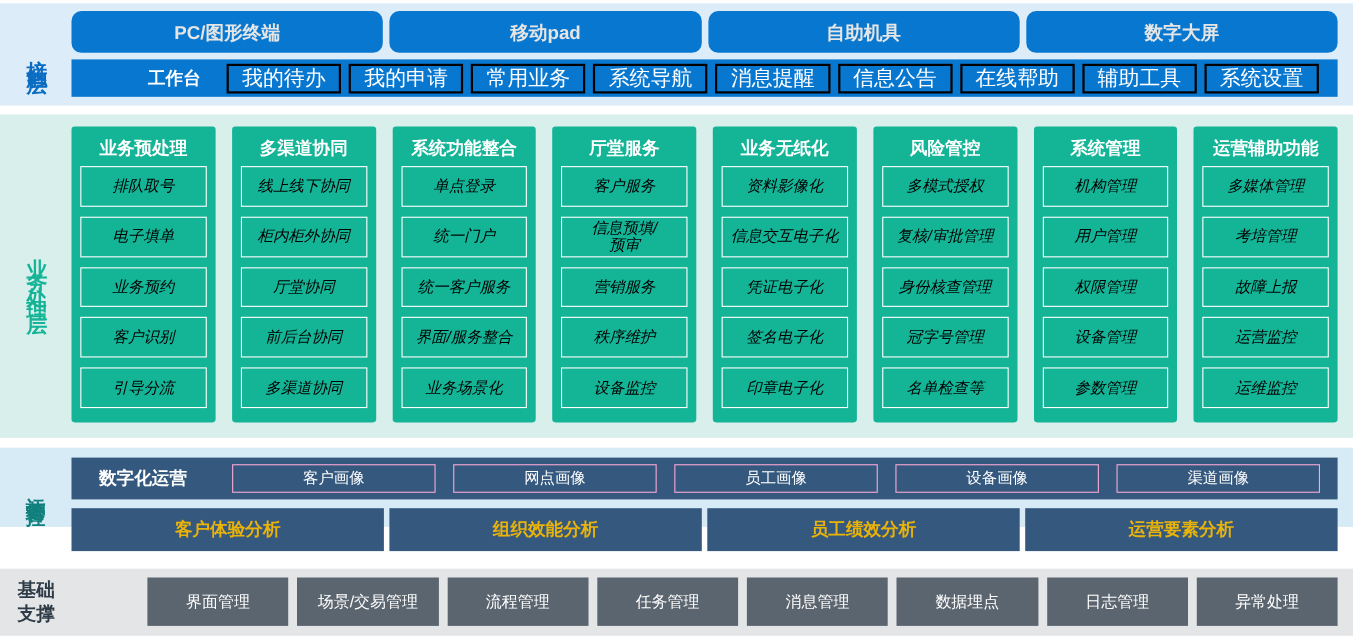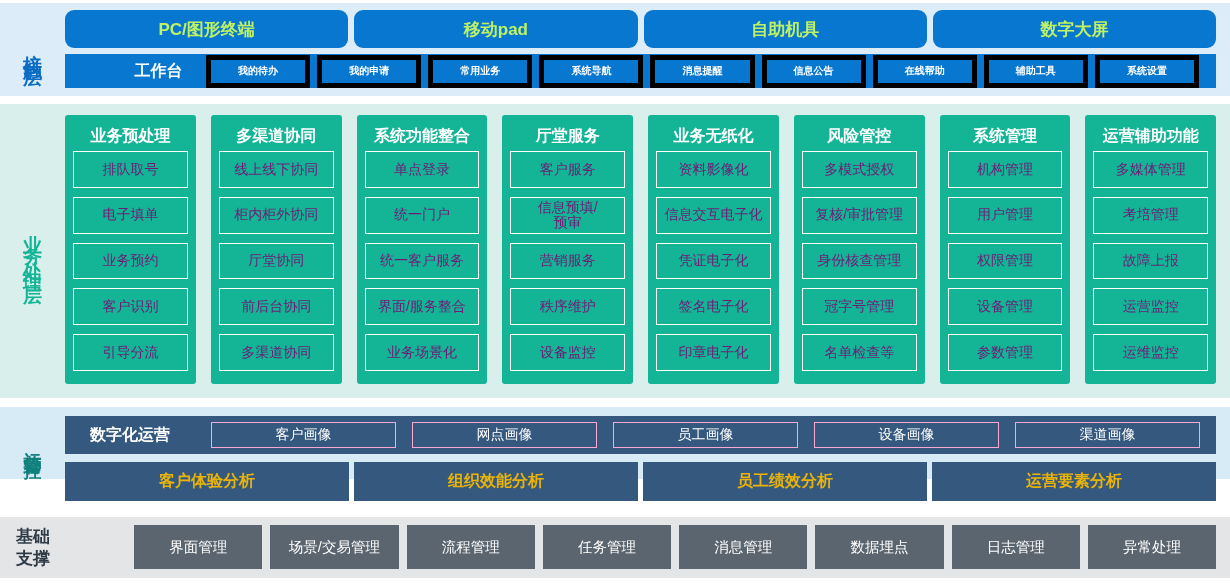--- a/index.html
+++ b/index.html
@@ -12,36 +12,36 @@
 
   .vlabel { writing-mode:vertical-rl; text-orientation:upright; font-weight:bold; }
   .vl-contact  { color:#0a6cc2; font-size:19px; letter-spacing:7px; }
   .vl-business { color:#14b497; font-size:19px; letter-spacing:13px; }
   .vl-ops      { color:#11807d; font-size:18px; letter-spacing:3px; }
   .base-label  { font-weight:bold; font-size:17px; color:#2e3b46; width:38px; line-height:1.25; text-align:center; }
 
   
   .band-contact { top:3px; height:93px; background:#dcedf9; }
   .terminal-row { position:absolute; top:7px; left:0; right:0; height:38px; display:flex; gap:6px; }
-  .terminal-btn { flex:1; background:#0877d0; border-radius:9px; color:#bef264; font-weight:bold;
+  .terminal-btn { flex:1; background:#0877d0; border-radius:9px; color:#e5e5e5; font-weight:bold;
                   font-size:17px; display:flex; align-items:center; justify-content:center; }
   .workbench-bar { position:absolute; top:51px; left:0; right:0; height:34px; background:#0877d0;
                   display:flex; align-items:center; padding-right:10px; }
   .wb-label { flex:0 0 95px; text-align:center; color:#fff; font-weight:bold; font-size:16px;margin-left:46px; }
-  .wb-item  { flex:1; height:23px; border:5px solid #000000; margin-right:7px; color:#fff; font-size:10px;
-              display:flex; align-items:center; justify-content:center;font-weight:bold; }
+  .wb-item  { flex:1; height:23px; border:2px solid #000000; margin-right:7px; color:#fff; font-size:19px;
+              display:flex; align-items:center; justify-content:center; }
 
   
   .band-business { top:104px; height:294px; background:#d9efeb; }
   .cols { position:absolute; top:11px; bottom:14px; left:0; right:0; display:flex; gap:15px; }
   .col { flex:1; background:#14b497; border-radius:3px; padding:6px 8px 4px; display:flex; flex-direction:column; }
   .col-title { height:30px; line-height:30px; text-align:center; color:#fff; font-weight:bold; font-size:16px; }
-  .cell { flex:1; border:1px solid #fff; margin-bottom:9px; color:#701a75; font-size:14px;
+  .cell { flex:1; border:1px solid #fff; margin-bottom:9px; color:#000000; font-size:14px;
           display:flex; align-items:center; justify-content:center; text-align:center;
-          white-space:pre-line; line-height:1.12; }
+          white-space:pre-line; line-height:1.12;font-style:italic; }
 
   
   .band-ops { top:407px; height:72px; background:#d6ebf6; }
   .ops-bar { position:absolute; top:9px; left:0; right:0; height:38px; background:#35597e;
              display:flex; align-items:center; padding-right:16px; }
   .ops-label { flex:0 0 130px; text-align:center; color:#fff; font-weight:bold; font-size:16px; }
   .ops-box { flex:1; height:24px; border:1px solid #f9a8d4; margin-left:16px; color:#fff; font-size:14px;
              display:flex; align-items:center; justify-content:center; }
   .analysis-row { position:absolute; top:55px; left:0; right:0; height:39px; display:flex; gap:5px; }
   .analysis-btn { flex:1; background:#35597e; border-radius:0; color:#eab308; font-weight:bold; font-size:16px;

